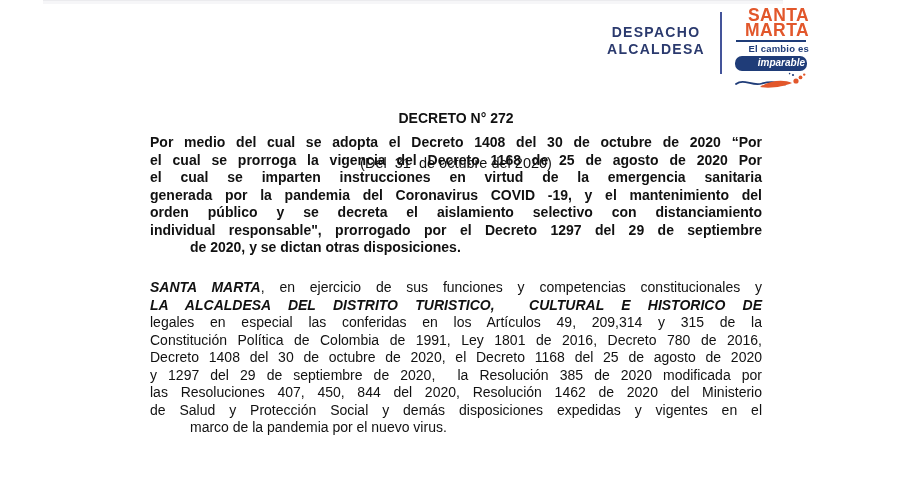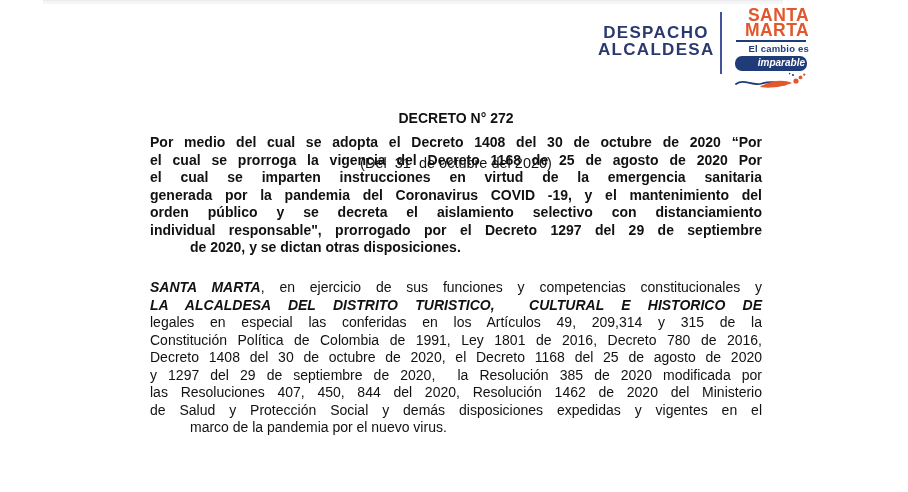--- a/index.html
+++ b/index.html
@@ -25,21 +25,21 @@
     position: absolute;
     left: 598px; top: 8px;
     display: flex;
     align-items: flex-start;
   }
   .office {
     width: 116px;
     margin-top: 16px;
     text-align: center;
     font-weight: bold;
-    font-size: 17px;
+    font-size: 14px;
     line-height: 17px;
     letter-spacing: 1.3px;
     color: var(--navy);
   }
   .v-divider {
     width: 2px;
     height: 62px;
     margin: 4px 0 0 6px;
     background: #44549a;
   }

